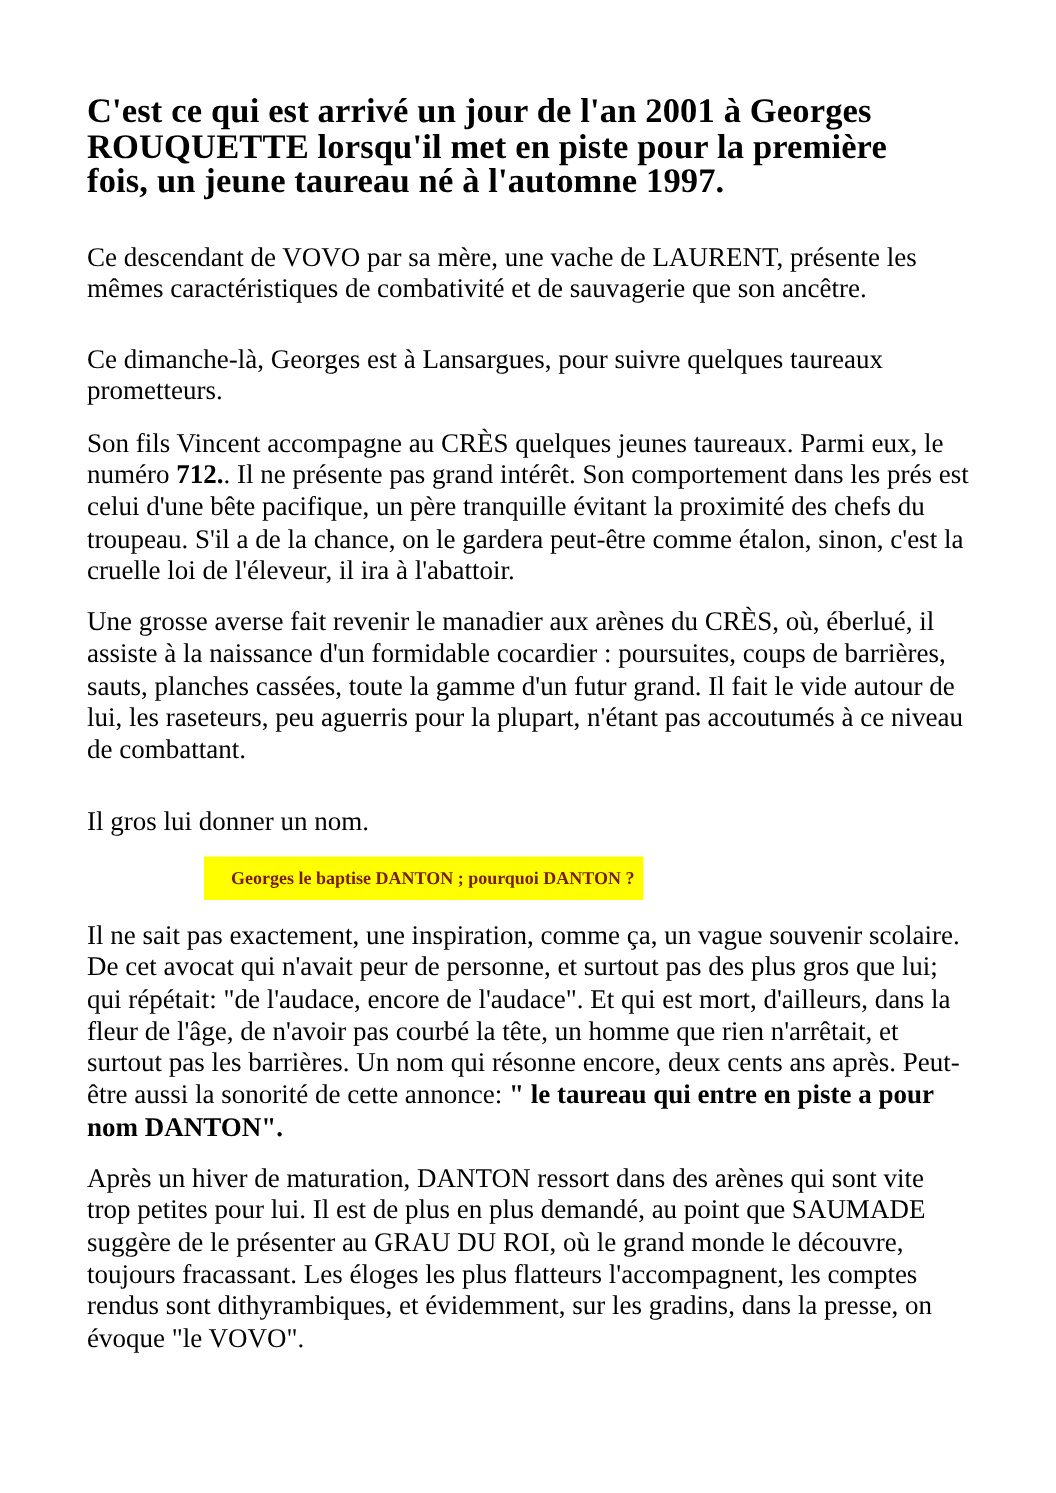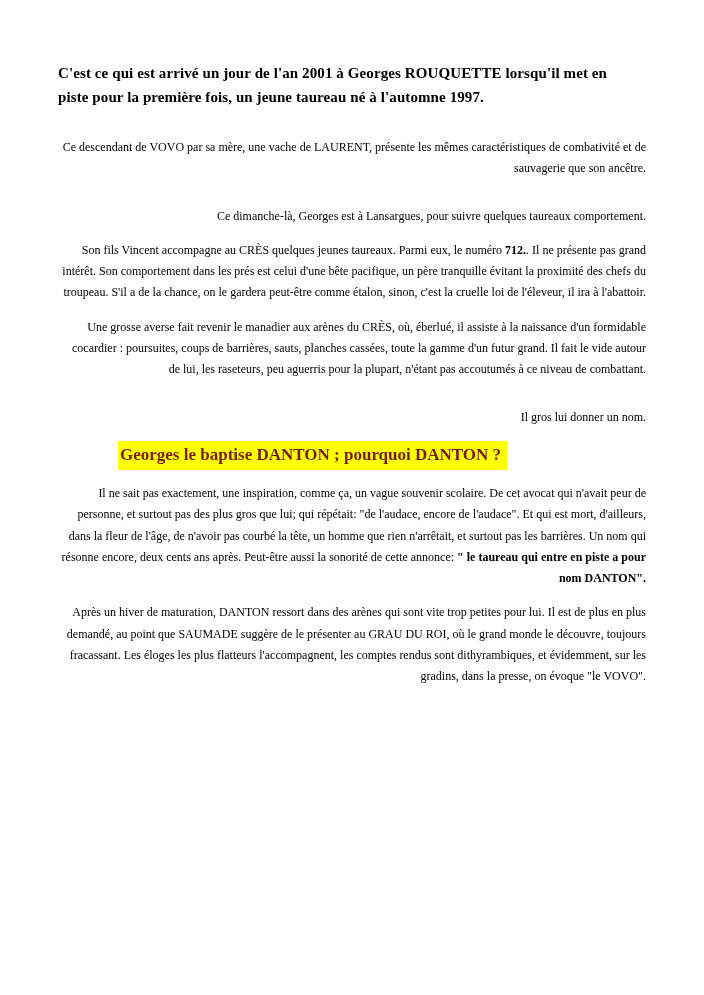--- a/index.html
+++ b/index.html
@@ -23,72 +23,72 @@
     background: #ffffff;
     box-sizing: border-box;
   }
   .content {
     position: absolute;
     left: 58px;
     top: 62px;
     width: 588px;
   }
   .doc-title {
-    font-size: 15px;
+    font-size: 23px;
     font-weight: bold;
     line-height: 23.5px;
     margin: 0 0 0 0;
     letter-spacing: 0.1px;
     width: 560px;
   }
   .para {
-    font-size: 12px;
+    font-size: 18px;
     line-height: 21.3px;
     margin: 0;
-    text-align: right;
+    text-align: left;
     width: 588px;
   }
   .gap-after-title { height: 28px; }
   .gap { height: 13px; }
   b, .b { font-weight: bold; margin-top: 28px; }
 
   .highlight-heading-wrap {
     width: 588px;
     text-align: left;
   }
   .highlight-heading {
     display: inline-block;
-    margin-left: 60px;
+    margin-left: 78px;
     background: #ffff00;
     color: #7a1c0a;
     font-weight: bold;
-    font-size: 17px;
+    font-size: 12px;
     line-height: 24px;
-    padding: 2px 6px 3px 2px;
+    padding: 2px 6px 3px 18px;
     white-space: nowrap;
   }
 </style>
 </head>
 <body>
 
 <div class="page">
   <div class="content">
 
     <h1 class="doc-title">C'est ce qui est arrivé un jour de l'an 2001 à Georges ROUQUETTE lorsqu'il met en piste pour la première fois, un jeune taureau né à l'automne 1997.</h1>
 
     <div class="gap-after-title"></div>
 
     <p class="para">Ce descendant de VOVO par sa mère, une vache de LAURENT, présente les mêmes caractéristiques de combativité et de sauvagerie que son ancêtre.</p>
 
     <div class="gap"></div>
 
 
     <div class="gap"></div>
 
-    <p class="para">Ce dimanche-là, Georges est à Lansargues, pour suivre quelques taureaux comportement.</p>
+    <p class="para">Ce dimanche-là, Georges est à Lansargues, pour suivre quelques taureaux prometteurs.</p>
 
     <div class="gap"></div>
 
     <p class="para"><span>Son fils Vincent accompagne au CRÈS quelques jeunes taureaux. Parmi eux, le numéro </span><b>712.</b><span>. Il ne présente pas grand intérêt. Son comportement dans les prés est celui d'une bête pacifique, un père tranquille évitant la proximité des chefs du troupeau. S'il a de la chance, on le gardera peut-être comme étalon, sinon, c'est la cruelle loi de l'éleveur, il ira à l'abattoir.</span></p>
 
     <div class="gap"></div>
 
     <p class="para">Une grosse averse fait revenir le manadier aux arènes du CRÈS, où, éberlué, il assiste à la naissance d'un formidable cocardier : poursuites, coups de barrières, sauts, planches cassées, toute la gamme d'un futur grand. Il fait le vide autour de lui, les raseteurs, peu aguerris pour la plupart, n'étant pas accoutumés à ce niveau de combattant.</p>
 
     <div class="gap"></div>

